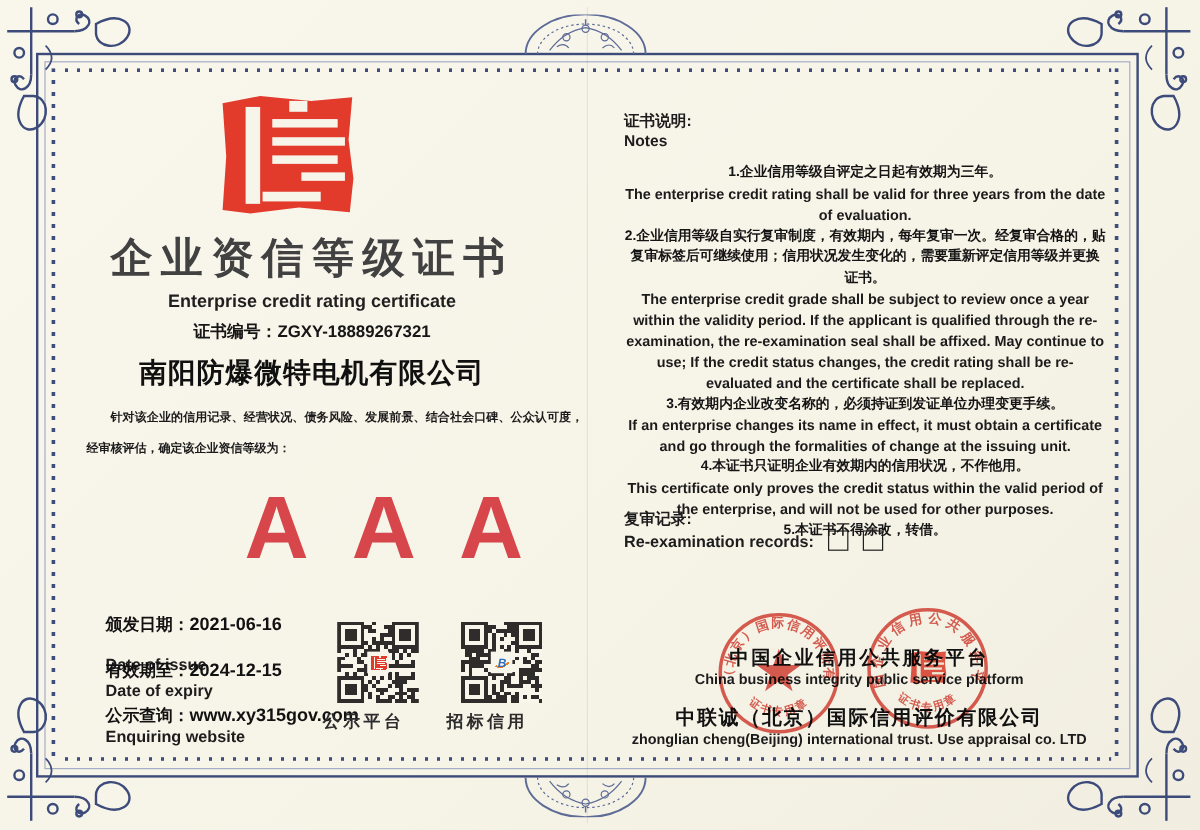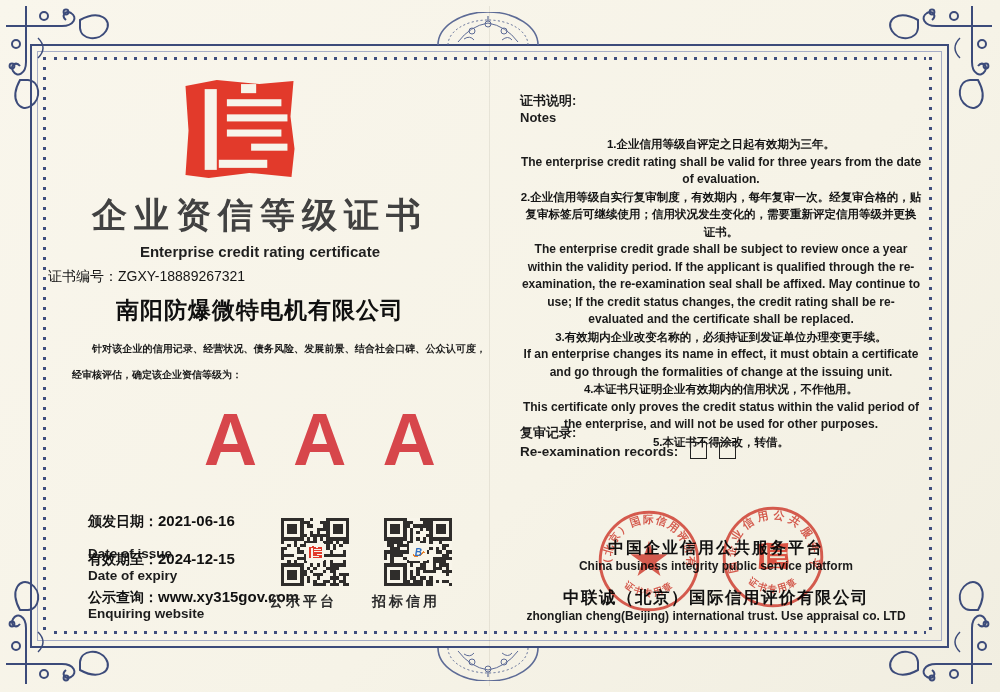--- a/index.html
+++ b/index.html
@@ -23,22 +23,22 @@
   .medallion{position:absolute;width:112px;height:34px;color:#5d6b96}
   .m-top{left:432px;top:12px}
   .m-bot{left:432px;top:647px;transform:scaleY(-1)}
 
   
   .logo{position:absolute;left:178px;top:76px;width:122px;height:107px}
   .title{position:absolute;left:48px;top:192px;width:424px;text-align:center;
          font-size:35px;font-weight:700;letter-spacing:7px;color:#414141}
   .subtitle{position:absolute;left:48px;top:243px;width:424px;text-align:center;
             font-size:15px;font-weight:700;color:#1f1f1f}
-  .certno{position:absolute;left:48px;top:268px;width:424px;text-align:left;
-          font-size:14px;font-weight:400;color:#161616}
+  .certno{position:absolute;left:48px;top:268px;width:424px;text-align:center;
+          font-size:14px;font-weight:700;color:#161616}
   .company{position:absolute;left:28px;top:295px;width:464px;text-align:center;
            font-size:23px;font-weight:700;letter-spacing:1px;color:#101010}
   .statement{position:absolute;left:72px;top:336px;width:414px;font-size:10px;font-weight:600;
              line-height:26px;text-align:justify;text-indent:2em;color:#1a1a1a}
   .rating{position:absolute;left:48px;top:400px;width:424px;text-align:right;
           font-size:74px;line-height:80px;font-weight:700;color:#d7464b;letter-spacing:36px;text-indent:36px}
   .inforow{position:absolute;left:88px;white-space:nowrap}
   .inforow .zh{font-size:14px;font-weight:700;color:#111}
   .inforow .val{font-size:15px;font-weight:700;color:#111}
   .inforow.en{font-size:13.5px;font-weight:600;color:#1c1c1c}

